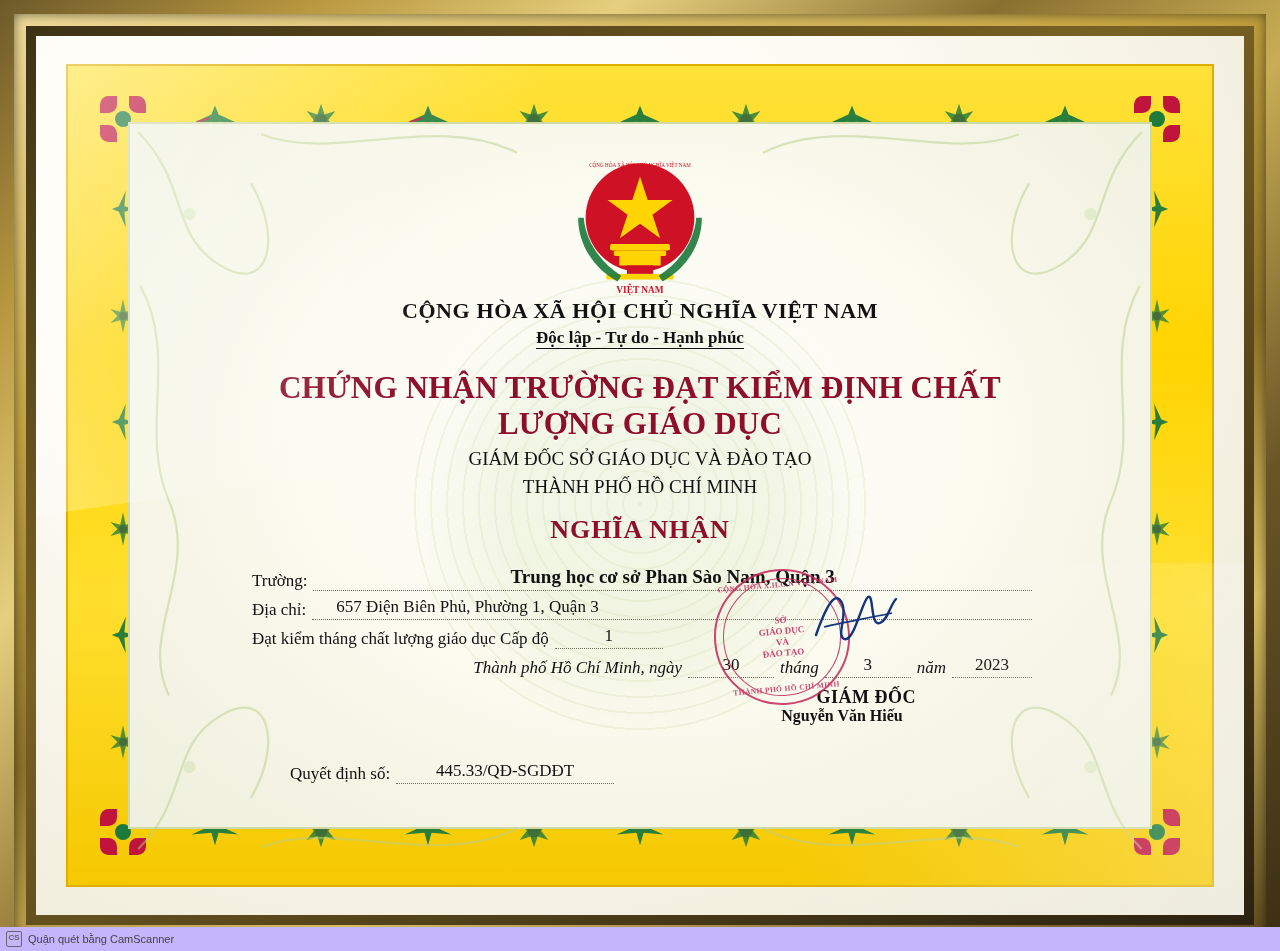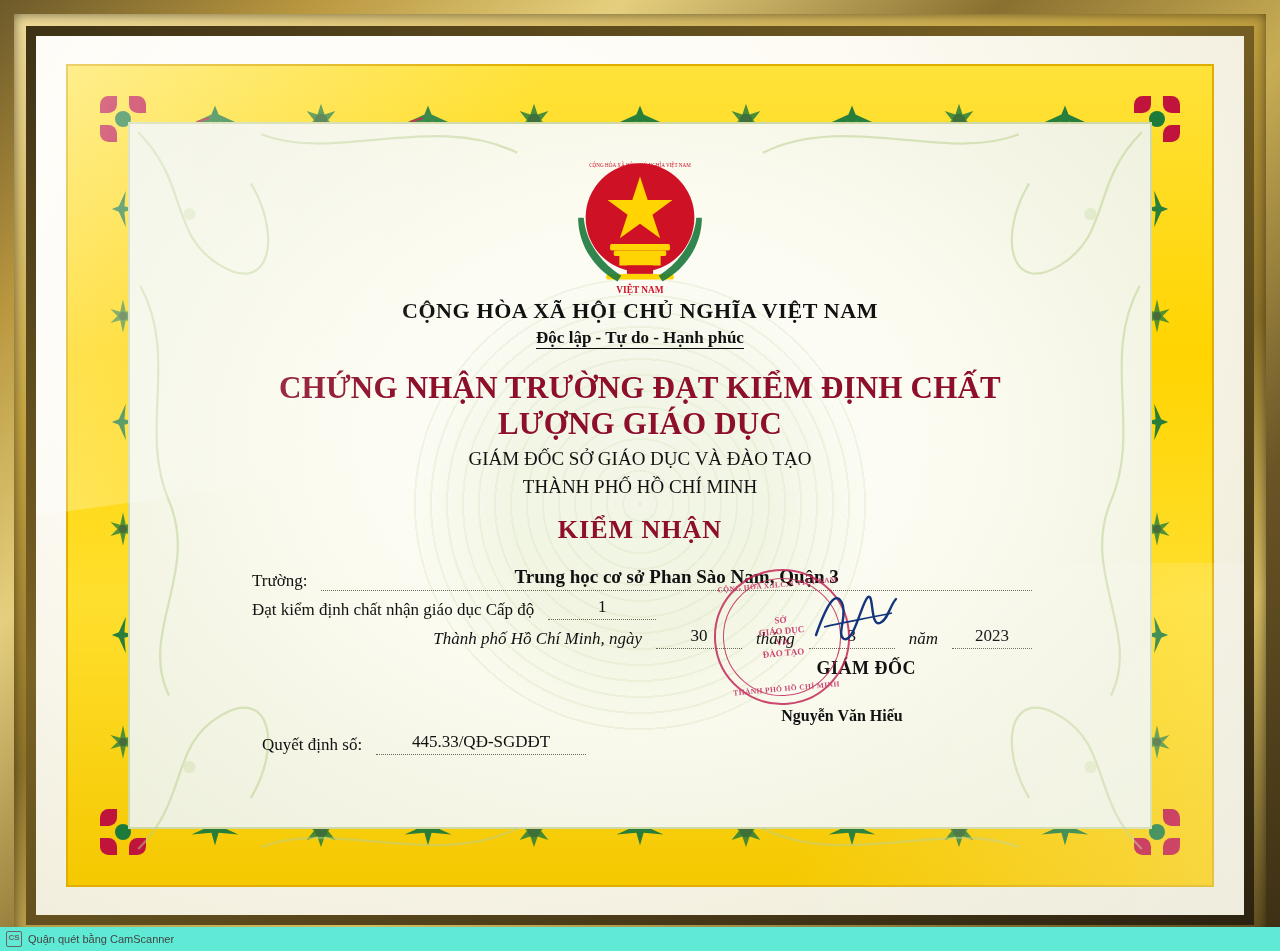--- a/index.html
+++ b/index.html
@@ -106,21 +106,21 @@
   .title{
     margin-top:22px;font-size:31px;font-weight:bold;color:#8d0f2a;
     letter-spacing:.2px;text-shadow:0 1px 0 rgba(255,255,255,.6);
     font-family:"Liberation Serif", serif;
   }
   .subtitle{margin-top:4px;font-size:19px;color:#111;line-height:1.35;}
   .certify{margin-top:16px;font-size:26px;font-weight:bold;color:#8d0f2a;letter-spacing:1px;}
 
   
   #form{margin-top:26px;text-align:left;padding-left:28px;padding-right:18px;font-size:17px;color:#111;}
-  .row{display:flex;align-items:flex-end;margin-bottom:9px;gap:8px;}
+  .row{display:flex;align-items:flex-end;margin-bottom:9px;}
   .lbl{white-space:nowrap;}
   .dots{
     flex:1;border-bottom:1.5px dotted #6b6b5a;margin:0 6px;height:17px;
     position:relative;
   }
   .fill{
     position:absolute;left:0;right:0;bottom:2px;text-align:center;
     font-size:17px;color:#111;white-space:nowrap;overflow:hidden;
   }
   .fill.bold{font-weight:bold;font-size:19px;}
@@ -128,21 +128,21 @@
   .dots.w-small{flex:0 0 86px;}
   .dots.w-mid{flex:0 0 108px;}
   .dots.w-year{flex:0 0 80px;}
   .italic{font-style:italic;}
 
   #line-date{justify-content:flex-end;}
   #director-label{margin-top:8px;text-align:right;padding-right:122px;font-weight:bold;font-size:18px;letter-spacing:.5px;}
 
   
   #bottom-rows{margin-top:56px;font-size:17px;padding-left:10px;}
-  #bottom-rows .row{width:330px;}
+  #bottom-rows .row{width:330px;margin-left:28px;}
 
   
   #seal-area{position:absolute;right:64px;bottom:34px;width:300px;height:160px;}
   #seal{
     position:absolute;left:22px;top:4px;width:132px;height:132px;border-radius:50%;
     border:2px solid #c3285a;color:#c3285a;opacity:.85;
     display:flex;flex-direction:column;align-items:center;justify-content:center;
     font-size:9px;font-weight:bold;line-height:1.25;text-align:center;
     transform:rotate(-5deg);
   }
@@ -153,21 +153,21 @@
     position:absolute;left:118px;top:18px;width:90px;height:70px;color:#14357c;
   }
   #signer{
     position:absolute;left:0;right:0;bottom:0;text-align:center;
     font-size:16px;font-weight:bold;color:#111;
   }
 
   
   #footer{
     position:absolute;left:0;right:0;bottom:0;height:24px;
-    background:#5eead4;display:flex;align-items:center;gap:6px;padding-left:6px;
+    background:#c4b5fd;display:flex;align-items:center;gap:6px;padding-left:6px;
     font-family:"Liberation Sans", sans-serif;font-size:11px;color:#444;
   }
   #cs-logo{
     width:14px;height:14px;border:1.5px solid #666;border-radius:2px;
     font-size:8px;line-height:11px;text-align:center;color:#666;font-weight:bold;
   }
 </style>
 </head>
 <body>
 
@@ -376,34 +376,40 @@
           <div class="nation">CỘNG HÒA XÃ HỘI CHỦ NGHĨA VIỆT NAM</div>
           <div class="motto">
             <u>Độc lập - Tự do - Hạnh phúc</u>
           </div>
 
           <div class="title">CHỨNG NHẬN TRƯỜNG ĐẠT KIỂM ĐỊNH CHẤT LƯỢNG GIÁO DỤC</div>
 
           <div class="subtitle">GIÁM ĐỐC SỞ GIÁO DỤC VÀ ĐÀO TẠO</div>
           <div class="subtitle" style="margin-top:2px">THÀNH PHỐ HỒ CHÍ MINH</div>
 
-          <div class="certify">KIỂM NHẬN</div>
+          <div class="certify">NGHĨA NHẬN</div>
 
           <div id="form">
 
             <div class="row">
               <span class="lbl">Trường:</span>
               <span class="dots">
                 <span class="fill bold">Trung học cơ sở Phan Sào Nam, Quận 3</span>
               </span>
             </div>
 
-
             <div class="row">
-              <span class="lbl">Đạt kiểm định chất nhận giáo dục Cấp độ</span>
+              <span class="lbl">Địa chỉ:</span>
+              <span class="dots">
+                <span class="fill left">657 Điện Biên Phủ, Phường 1, Quận 3</span>
+              </span>
+            </div>
+
+            <div class="row">
+              <span class="lbl">Đạt kiểm tháng chất lượng giáo dục Cấp độ</span>
               <span class="dots w-mid">
                 <span class="fill">1</span>
               </span>
               <span style="flex:1"></span>
             </div>
 
 
             <div class="row" id="line-date">
               <span class="lbl italic">Thành phố Hồ Chí Minh, ngày</span>
               <span class="dots w-small">

